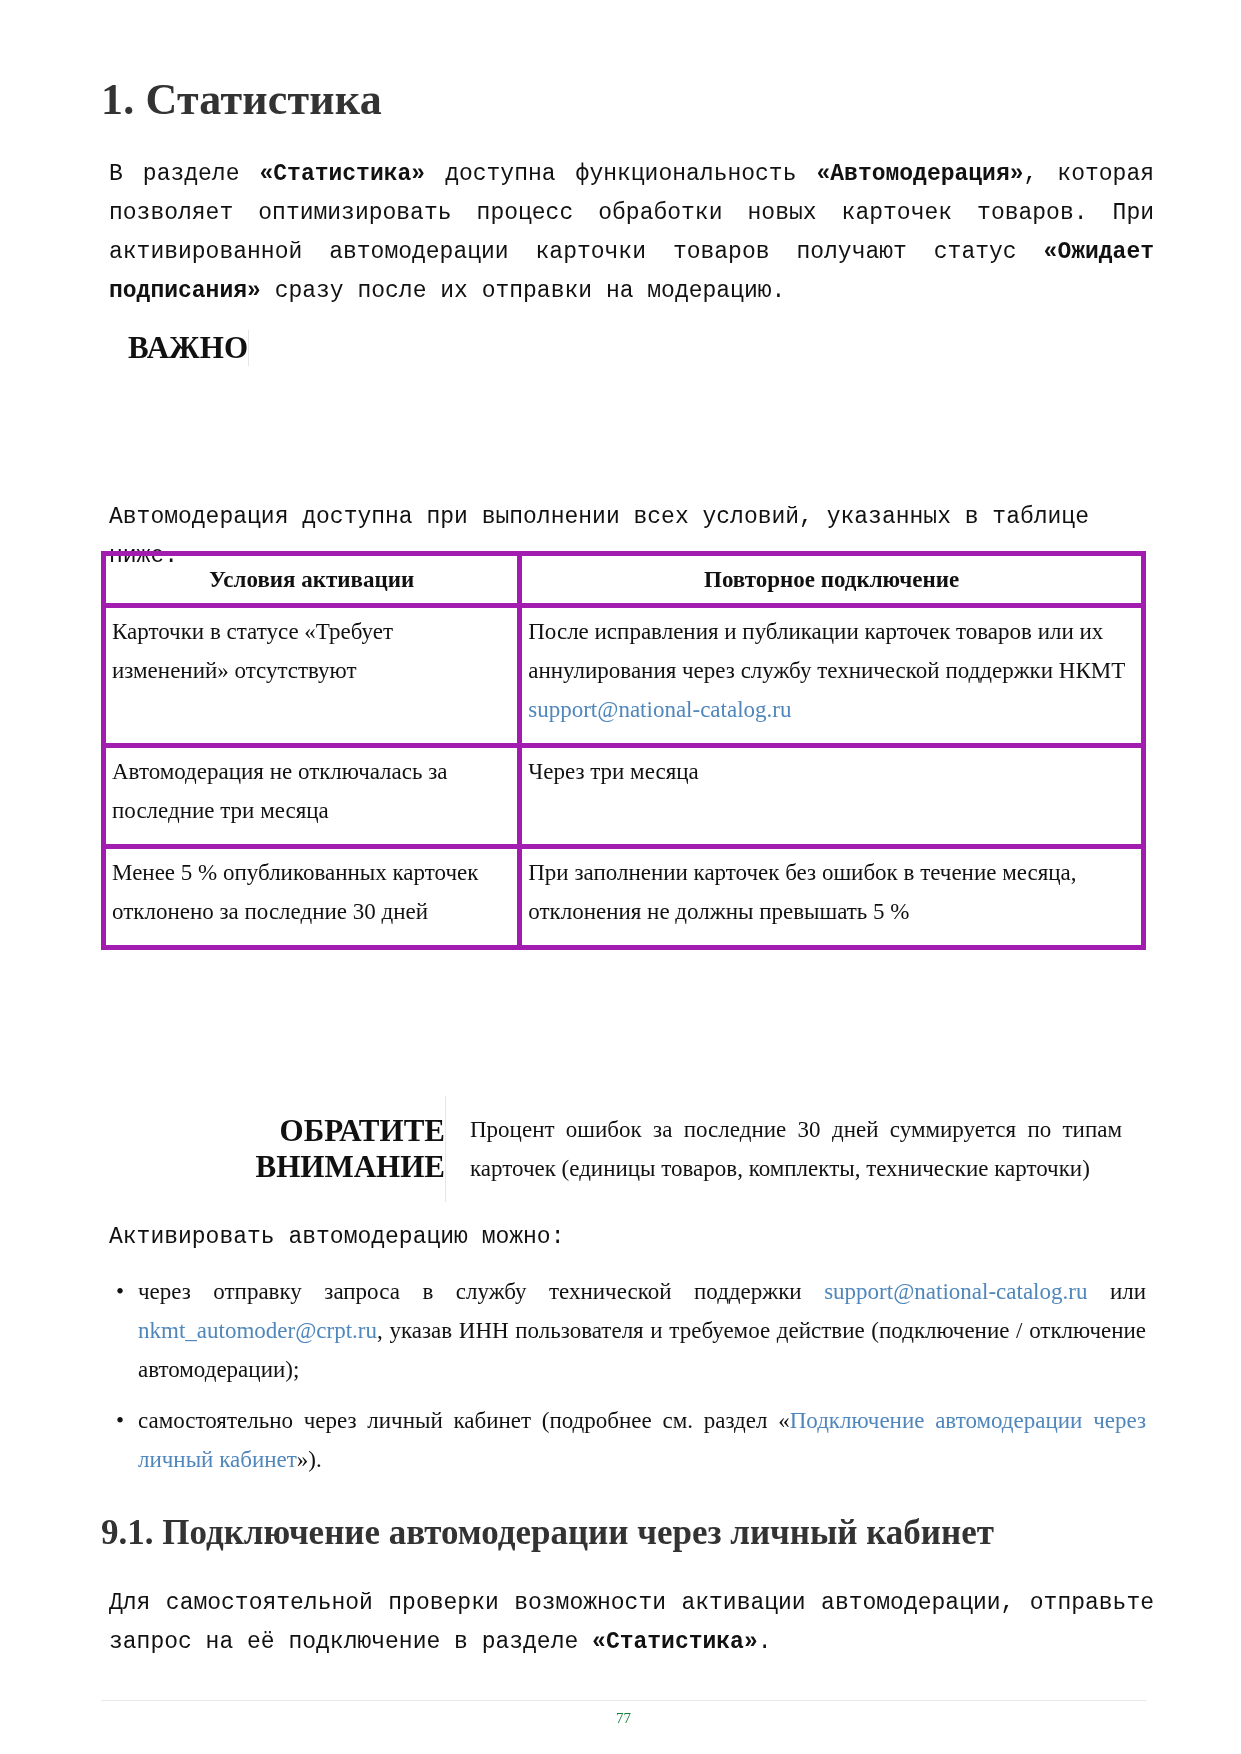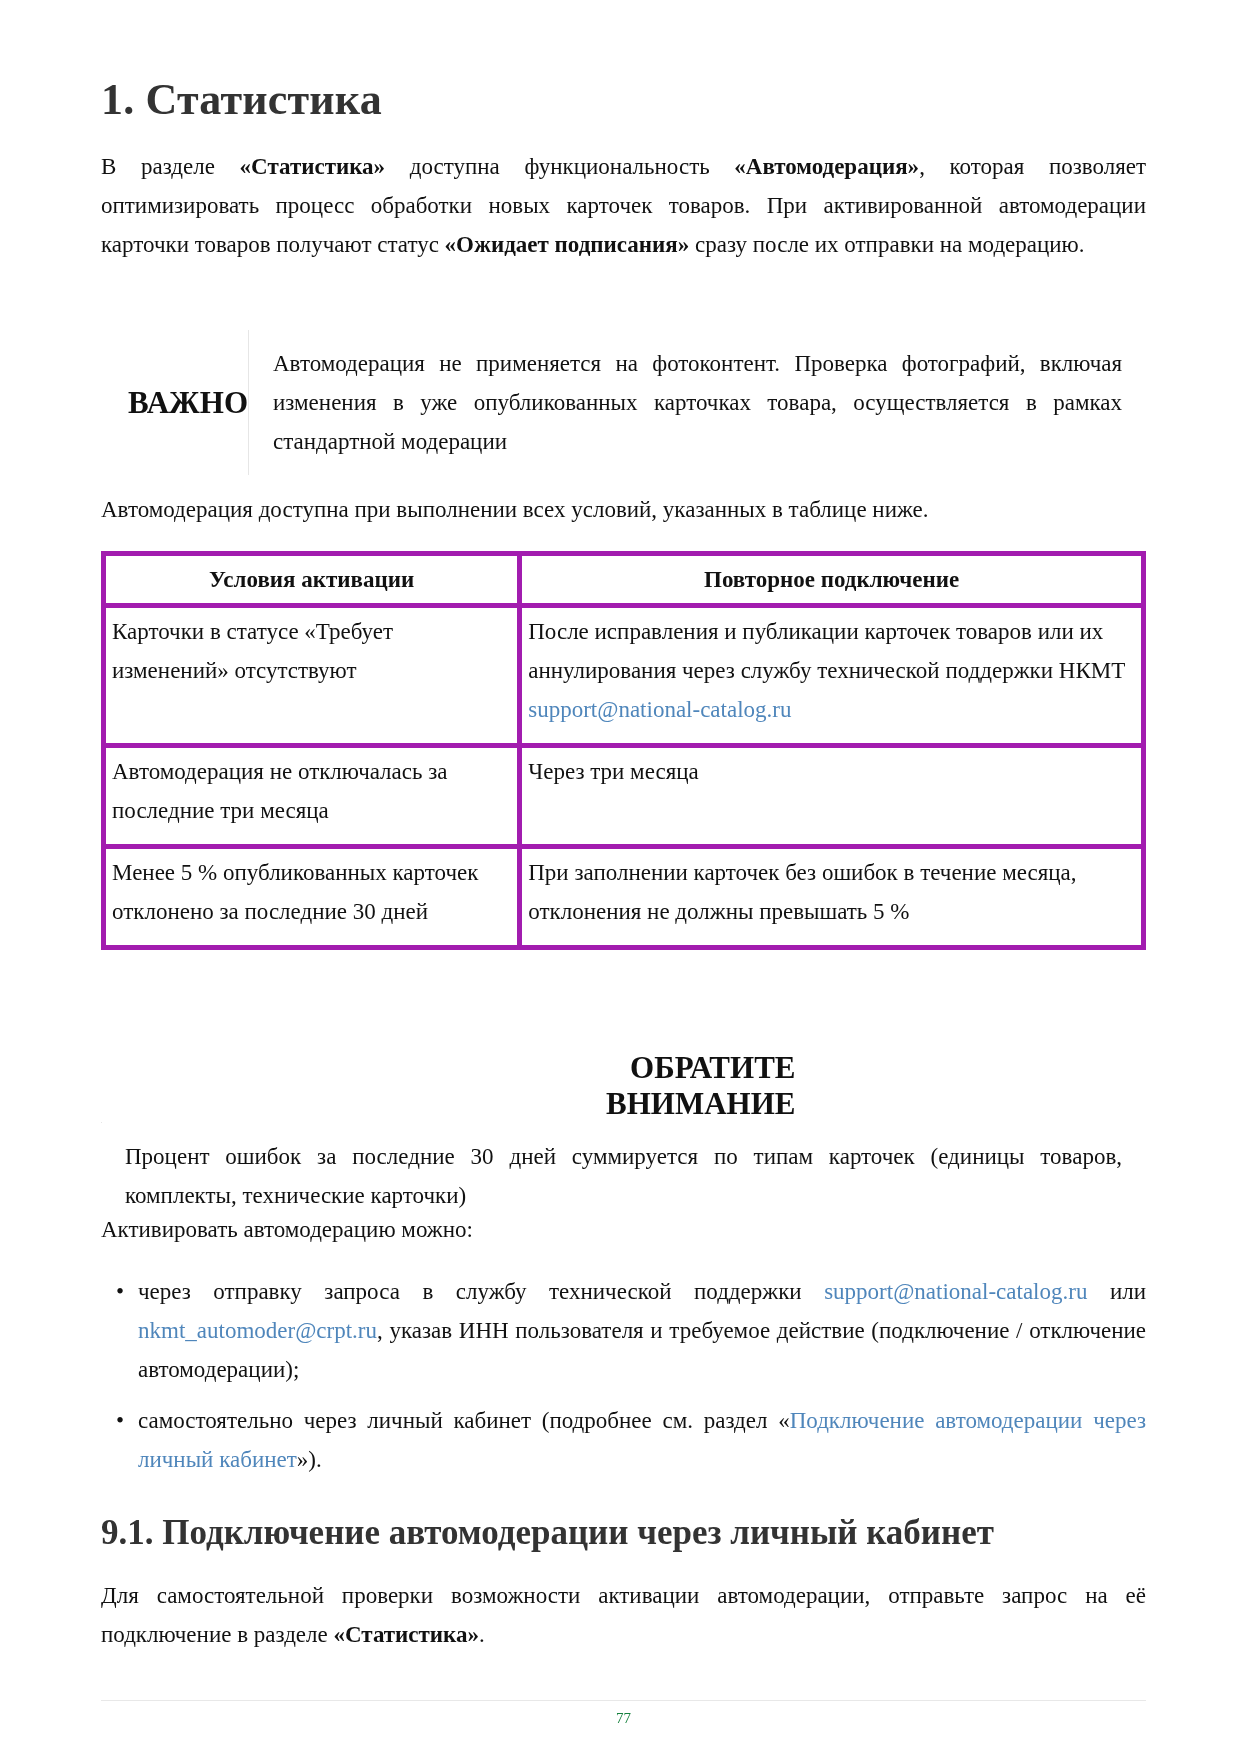--- a/index.html
+++ b/index.html
@@ -25,24 +25,25 @@
       font-size: 44px;
       font-weight: bold;
       color: #333333;
       line-height: 60px;
       letter-spacing: 0.2px;
     }
     .para {
       position: absolute;
       left: 0;
       width: 1045px;
-      margin: 0;
+      margin: 8px;
       font-size: 23px;
       line-height: 39px;
       text-align: justify;
+      font-family: Liberation Mono, monospace;
     }
     .intro { top: 147px; }
     .intro b { font-weight: bold; }
     .note {
       position: absolute;
       left: 0;
       width: 1045px;
       display: flex;
       align-items: center;
     }
@@ -60,21 +61,21 @@
     }
     .note .text {
       font-size: 23px;
       line-height: 39px;
       text-align: justify;
       padding: 14px 24px 14px 24px;
       flex: 1 1 auto;
     }
     .note-important { top: 330px; }
     .note-important .label { width: 147px; }
-    .note-attention { top: 1050px; flex-direction: column; }
+    .note-attention { top: 1096px; }
     .note-attention .label { width: 344px; }
     .avail { top: 490px; text-align: left; }
     table.cond {
       position: absolute;
       top: 551px;
       left: 0;
       width: 1045px;
       border-collapse: collapse;
       font-size: 23px;
       line-height: 39px;
@@ -152,21 +153,20 @@
 
 <div class="page">
 
   <h1 class="title">1. Статистика</h1>
 
   <p class="para intro"><span>В разделе </span><b>«Статистика»</b><span> доступна функциональность </span><b>«Автомодерация»</b><span>, которая позволяет оптимизировать процесс обработки новых карточек товаров. При активированной автомодерации карточки товаров получают статус </span><b>«Ожидает подписания»</b><span> сразу после их отправки на модерацию.</span></p>
 
   <div class="note note-important">
     <div class="label">ВАЖНО</div>
     <div class="divider"></div>
-    <div class="text">Автомодерация не применяется на фотоконтент. Проверка фотографий, включая изменения в уже опубликованных карточках товара, осуществляется в рамках стандартной модерации</div>
   </div>
 
   <p class="para avail">Автомодерация доступна при выполнении всех условий, указанных в таблице ниже.</p>
 
   <table class="cond">
     <colgroup>
         <col class="c1">
         <col class="c2">
       </colgroup>
     <thead>

